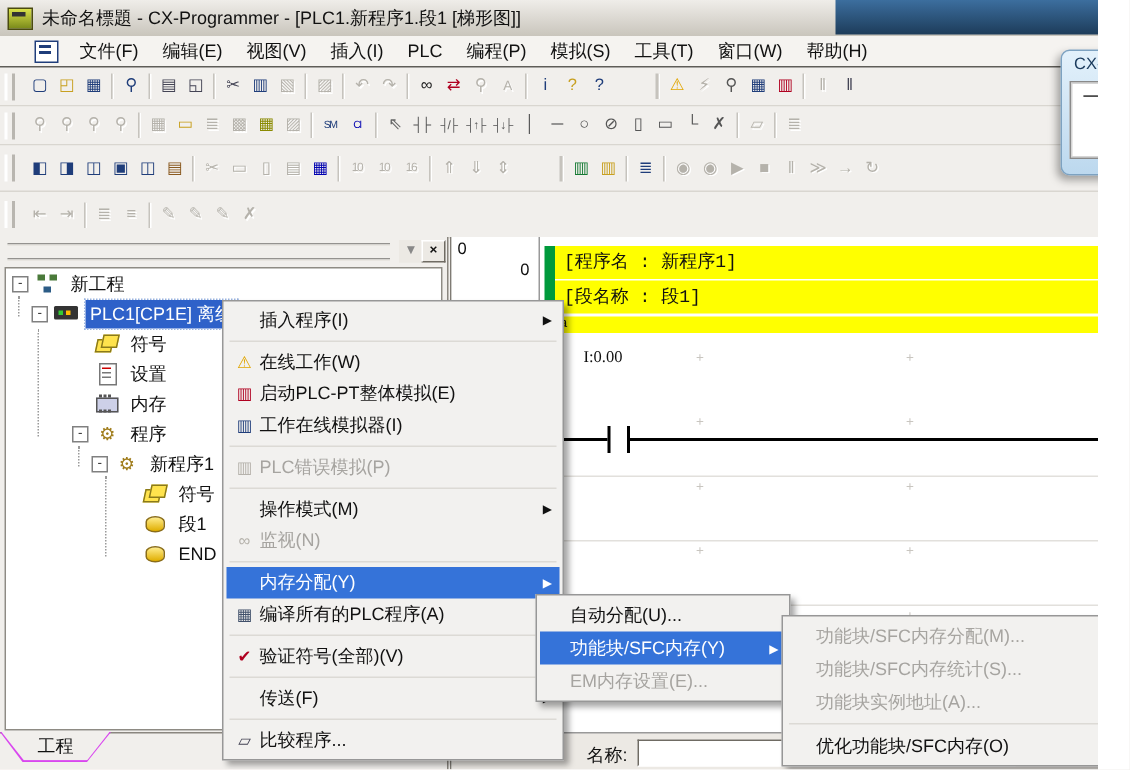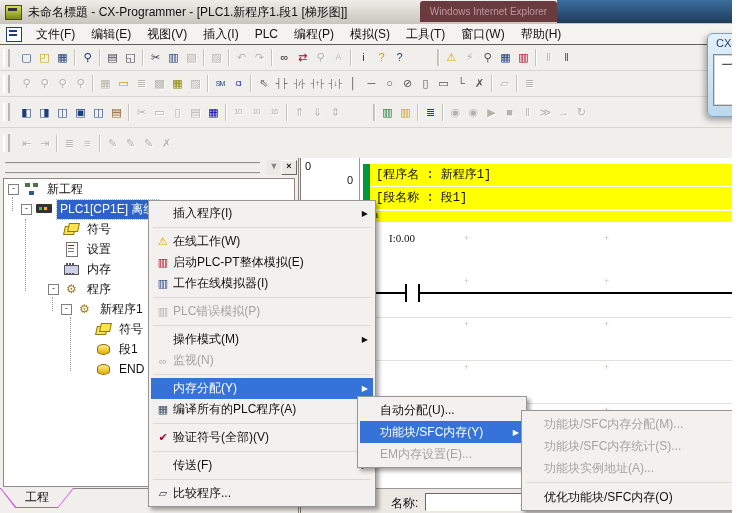--- a/index.html
+++ b/index.html
@@ -13,21 +13,21 @@
     border:1px solid #4a4a10;position:relative;flex:none;}
   .appicon::after{content:"";position:absolute;left:2px;top:2px;width:9px;height:3px;background:#333;}
   .title{font-size:12px;white-space:nowrap;}
   .bg-ie{position:absolute;left:420px;top:1px;width:137px;height:21px;background:#6b3a3e;
     border-radius:3px 3px 0 0;color:#b99a9c;font-size:10px;text-align:center;line-height:21px;
     overflow:hidden;white-space:nowrap;z-index:4;}
   .bg-blue{position:absolute;left:557px;top:0;width:196px;height:23px;
     background:linear-gradient(#3c6e9e,#1d3c5a);z-index:4;}
   
   .menubar{position:absolute;left:0;top:24px;right:0;height:20px;background:#f5f3f0;
-    border-bottom:1px solid #5f5d58;display:flex;align-items:center;padding-left:4px;z-index:3;}
+    border-bottom:1px solid #5f5d58;display:flex;align-items:center;padding-left:21px;z-index:3;}
   .mdico{width:14px;height:13px;border:1px solid #1f3d7a;background:#fff;position:relative;margin:0 6px 0 2px;flex:none;}
   .mdico::after{content:"";position:absolute;left:2px;top:2px;width:8px;height:2px;background:#1f3d7a;box-shadow:0 4px 0 #1f3d7a;}
   .mtop{padding:2px 8px;white-space:nowrap;}
   
   .tbrow{position:absolute;left:0;right:0;background:#f1efec;border-bottom:1px solid #d9d6d0;
     display:flex;align-items:center;overflow:hidden;}
   .r1{top:45px;height:25px;} .r2{top:71px;height:25px;} .r3{top:97px;height:30px;} .r4{top:128px;height:30px;}
   .tbrow::before{content:"";width:3px;height:18px;border-left:2px solid #fff;border-right:2px solid #b9b6b0;margin:0 4px 0 3px;flex:none;}
   .tbgroup{display:flex;align-items:center;padding:0 3px;}
   .tbgroup+.tbgroup{border-left:1px solid #c6c3bd;box-shadow:inset 1px 0 0 #fff;}
@@ -133,23 +133,20 @@
 </style>
 </head>
 <body>
 
 <div class="screen">
 
   <div class="titlebar">
     <span class="appicon"></span>
     <span class="title">未命名標題 - CX-Programmer - [PLC1.新程序1.段1 [梯形图]]</span>
   </div>
-  <div class="bg-ie">
-    <span>Windows Internet Explorer</span>
-  </div>
   <div class="bg-blue"></div>
 
   <div class="menubar">
     <span class="mdico"></span>
   <span class="mtop">文件(F)</span>
       <span class="mtop">编辑(E)</span>
       <span class="mtop">视图(V)</span>
       <span class="mtop">插入(I)</span>
       <span class="mtop">PLC</span>
       <span class="mtop">编程(P)</span>

